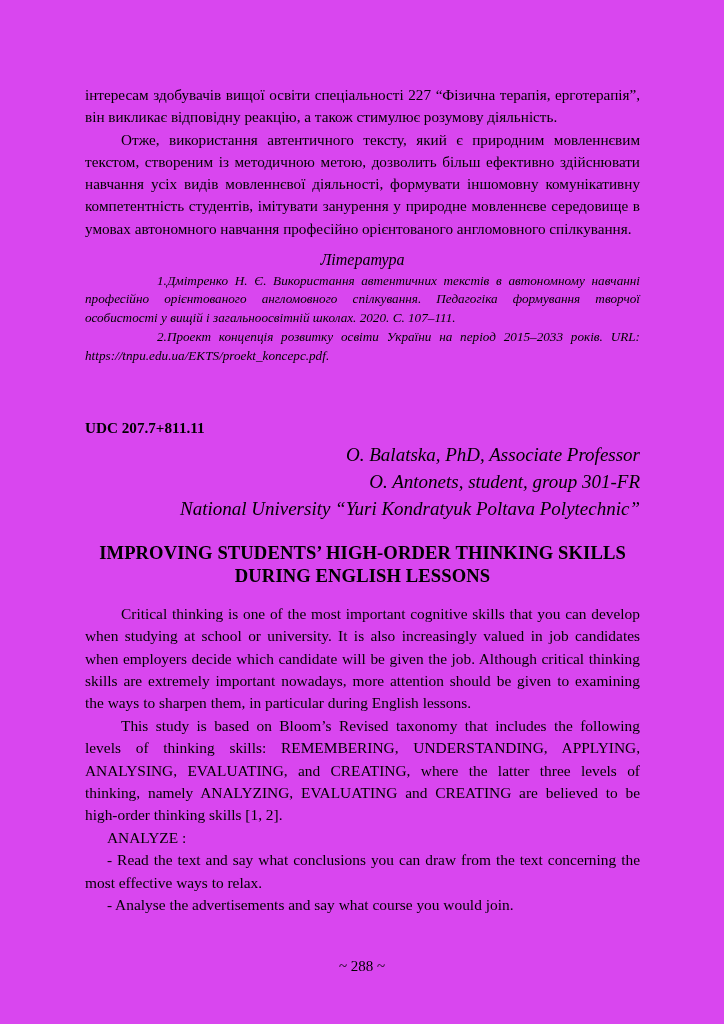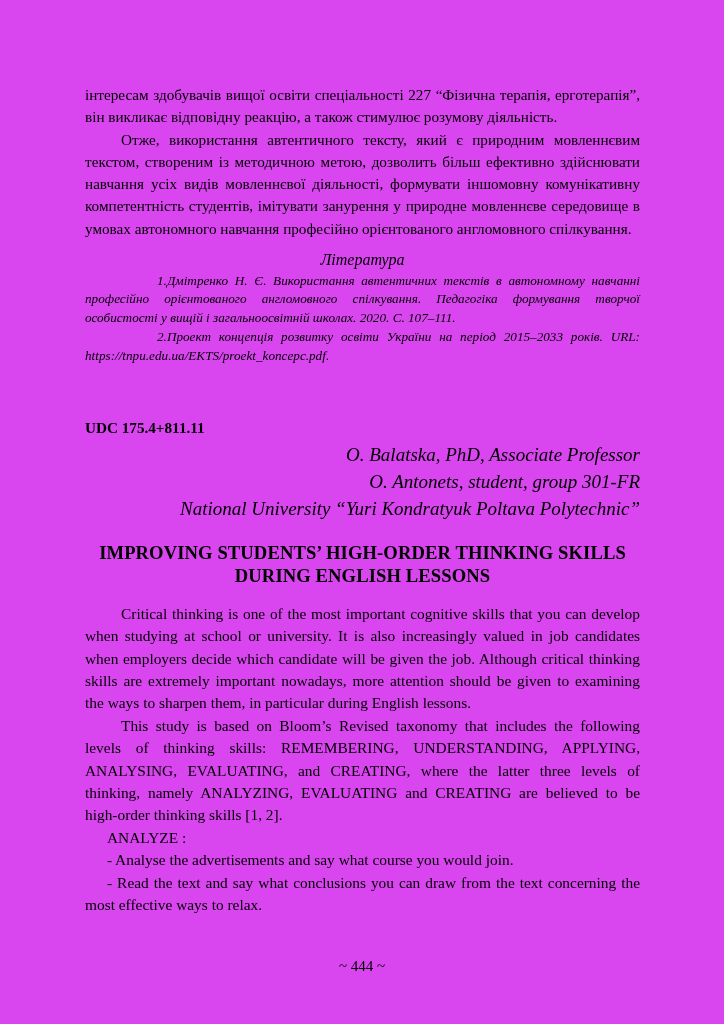--- a/index.html
+++ b/index.html
@@ -144,38 +144,38 @@
 
     <section class="refs">
       <p>
         <span class="ref-num">1.</span><span>Дмітренко Н. Є. Використання автентичних текстів в автономному навчанні професійно орієнтованого англомовного спілкування. Педагогіка формування творчої особистості у вищій і загальноосвітній школах.  2020.  С. 107–111.</span>
       </p>
       <p>
         <span class="ref-num">2.</span><span>Проект концепція розвитку освіти України на період 2015–2033 років. URL: https://tnpu.edu.ua/EKTS/proekt_koncepc.pdf.</span>
       </p>
     </section>
 
-    <div class="udc">UDC 175.4+811.11</div>
+    <div class="udc">UDC 207.7+811.11</div>
 
     <div class="authors">
       <div>O. Balatska, PhD, Associate Professor</div>
       <div>O. Antonets, student, group 301-FR</div>
       <div>National University “Yuri Kondratyuk Poltava Polytechnic”</div>
     </div>
 
     <h1 class="article-title">
       <span>IMPROVING STUDENTS’ HIGH-ORDER THINKING SKILLS</span><br>
       <span>DURING ENGLISH LESSONS</span>
     </h1>
 
     <section class="body-en">
       <p>Critical thinking is  one of the most important cognitive skills that you can develop when studying at school or university. It is also increasingly valued in job candidates when employers  decide which candidate will be given the job. Although critical thinking skills are extremely important nowadays, more attention should be given to examining the ways to sharpen them, in particular during English lessons.</p>
       <p>This study is based on  Bloom’s Revised taxonomy that includes the following levels of thinking skills: REMEMBERING,  UNDERSTANDING, APPLYING, ANALYSING, EVALUATING,  and CREATING, where the latter three levels of thinking, namely ANALYZING,  EVALUATING and CREATING are believed to be high-order thinking skills [1, 2].</p>
       <p class="label-line">ANALYZE :</p>
+      <p class="exercise">- Read the text and  say what conclusions you can draw from the text concerning the most effective ways to relax.</p>
       <p class="exercise last">- Analyse the advertisements and say what course you would join.</p>
-      <p class="exercise">- Read the text and  say what conclusions you can draw from the text concerning the most effective ways to relax.</p>
     </section>
 
   </div>
 
-  <div class="folio">~ 444 ~</div>
+  <div class="folio">~ 288 ~</div>
 
 </div>
 
 </body></html>

